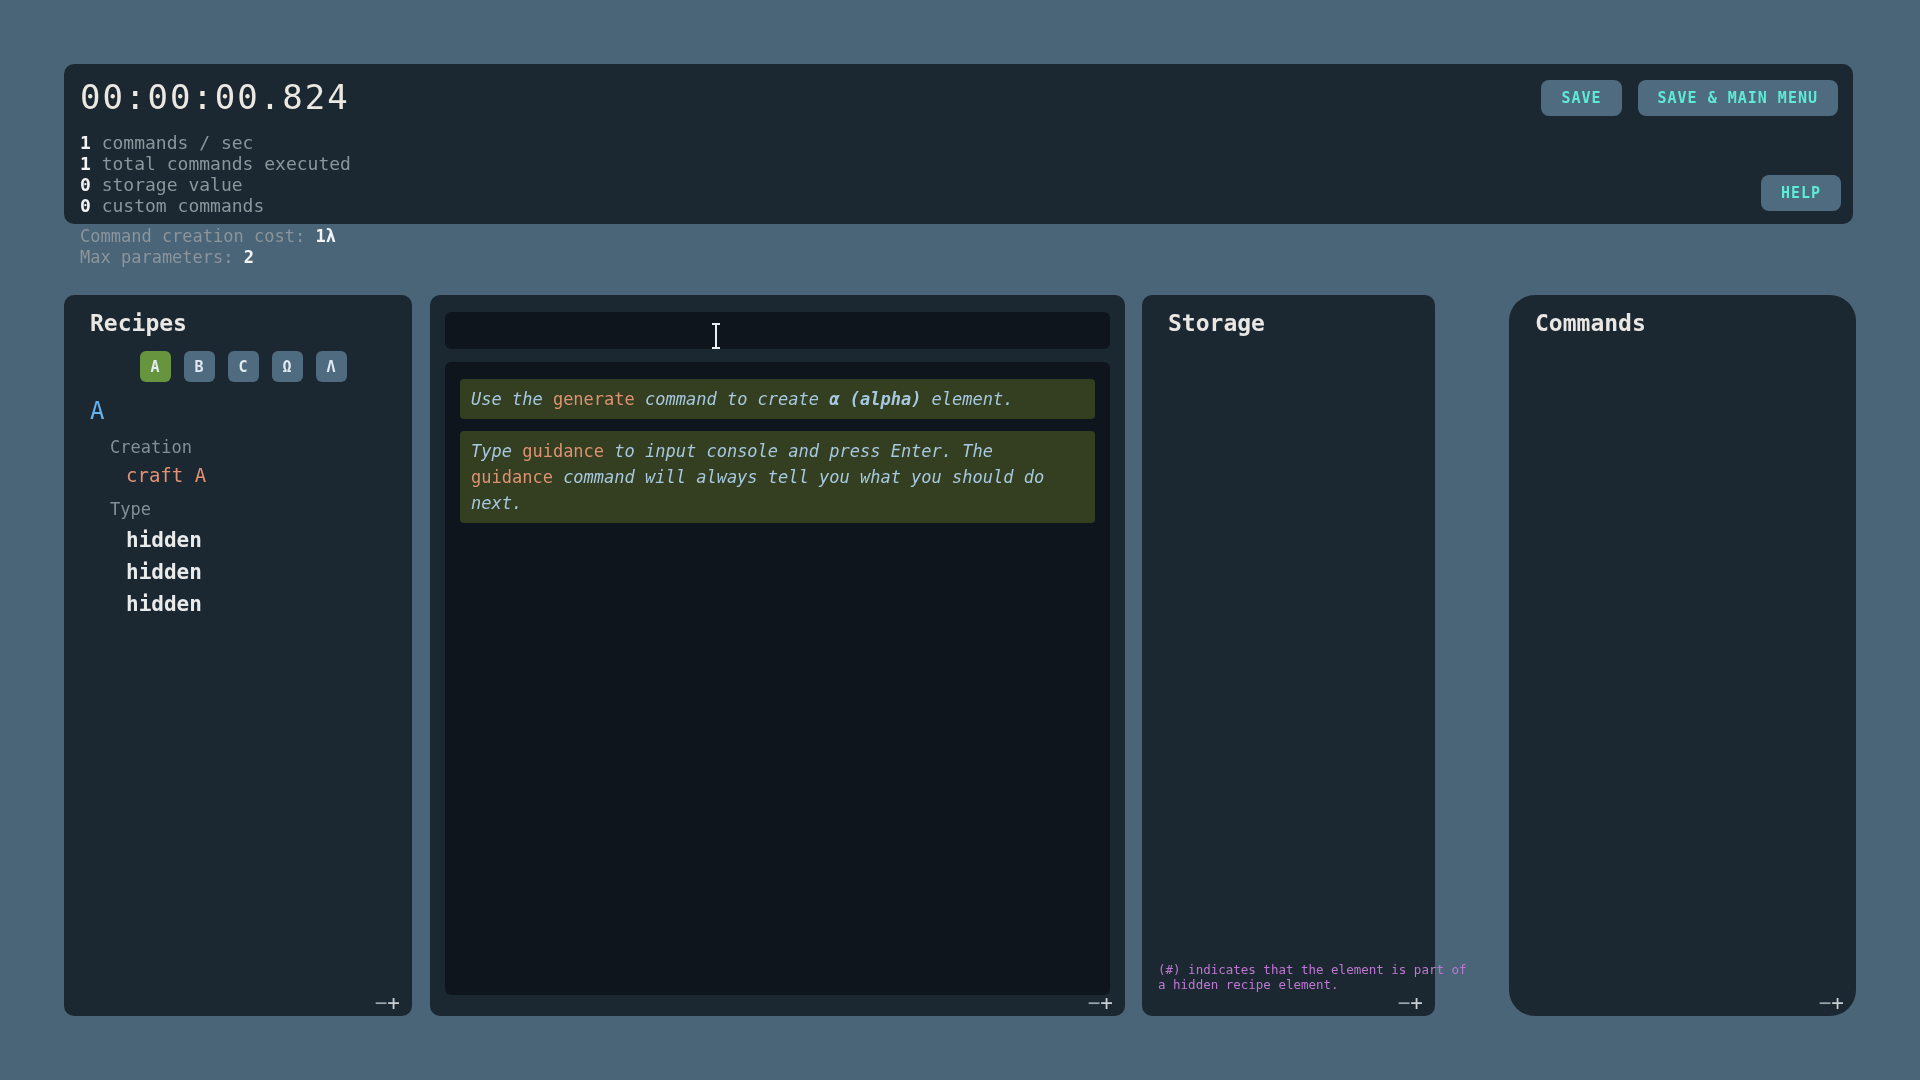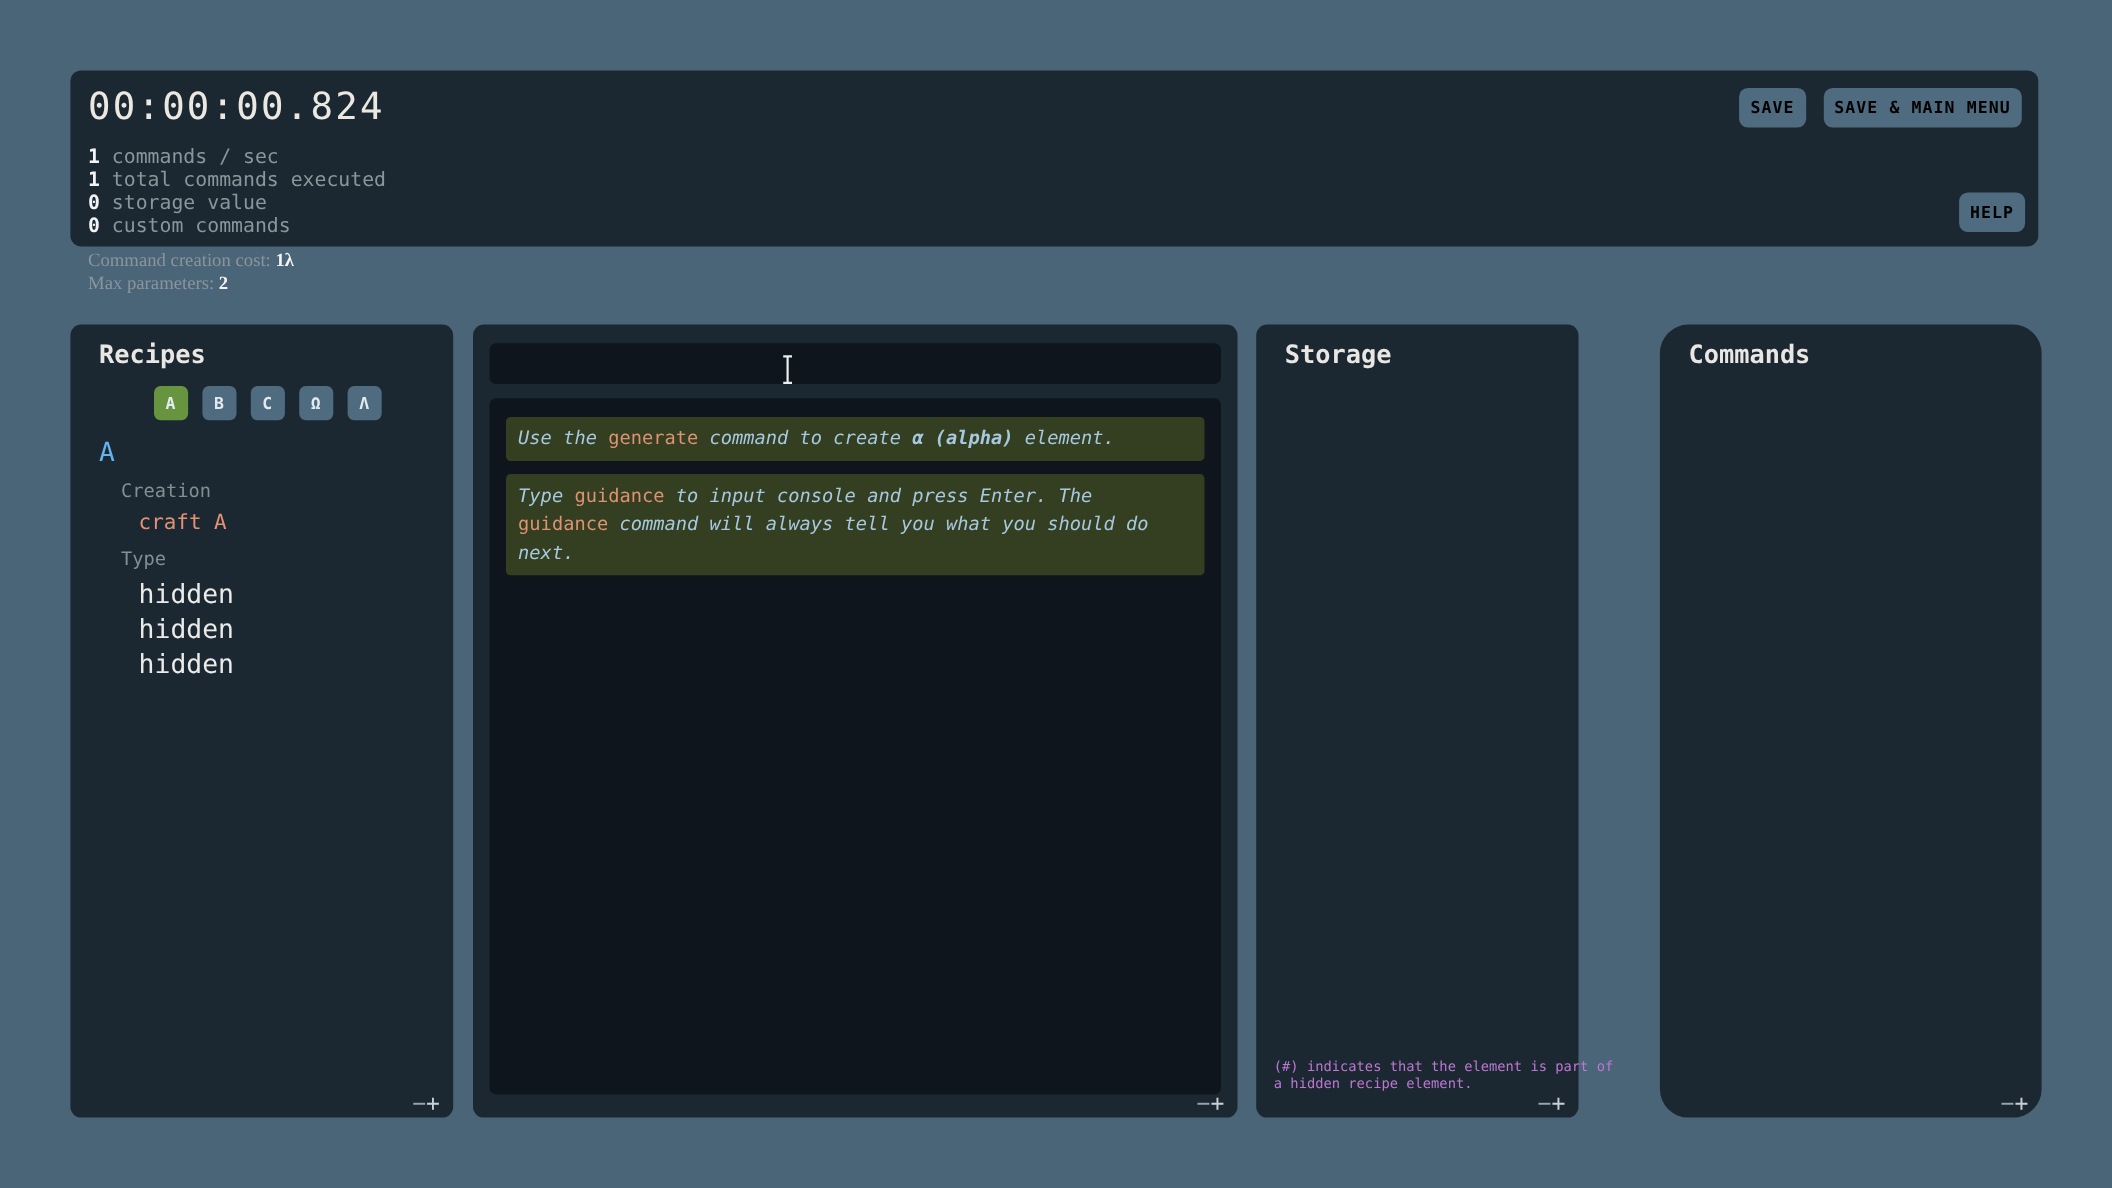--- a/index.html
+++ b/index.html
@@ -16,28 +16,28 @@
     background: #1c2831;
     border-radius: 10px;
     padding-left: 10px;
   }
   
   #header-panel { left: 64px; top: 64px; width: 1789px; height: 160px; padding: 12px 16px; }
   .timer { font-size: 34px; color: #ebe8e2; letter-spacing: 2px; line-height: 42px; }
   .stats { margin-top: 14px; }
   .stat-line { font-size: 18px; line-height: 21px; color: #8b959c; }
   .stat-value { color: #f2f3f4; font-weight: bold; }
-  .meta { margin-top: 10px; font-family: Liberation Serif, serif; }
+  .meta { margin-top: 10px; }
   .meta-line { font-size: 17px; line-height: 21px; color: #8b959c; }
   .meta-value { color: #f2f3f4; font-weight: bold; }
   .header-buttons { position: absolute; top: 16px; right: 15px; display: flex; gap: 16px; }
   .btn {
-    background: #4e6b80; color: #000000; font-family: inherit;
+    background: #4e6b80; color: #5eead4; font-family: inherit;
     font-weight: bold; font-size: 15px; letter-spacing: 1px;
-    padding: 9px 10px; border: none; border-radius: 8px; cursor: pointer;
+    padding: 9px 20px; border: none; border-radius: 8px; cursor: pointer;
   }
   #help-button { position: absolute; right: 12px; bottom: 13px; }
   
   .panel-title { font-size: 23px; font-weight: bold; color: #e9e7e3; padding: 15px 16px 0 16px; }
   .zoom-controls { position: absolute; right: 12px; bottom: 2px; font-size: 21px; line-height: 21px; user-select: none; }
   .zoom-minus { color: #9aa4ab; cursor: pointer; }
   .zoom-plus { color: #c9ced2; cursor: pointer; }
   
   #recipes-panel { left: 64px; top: 295px; width: 348px; height: 721px; }
   .filter-row { display: flex; justify-content: center; gap: 13px; margin-top: 15px; }
@@ -46,21 +46,21 @@
     background: #4e6b80; color: #e3ebf0;
     font-family: inherit; font-weight: bold; font-size: 15px;
     display: flex; align-items: center; justify-content: center;
     border: none; cursor: pointer;
   }
   .filter-btn.active { background: #67953f; }
   .element-name { color: #64b2ee; font-size: 24px; margin: 16px 0 0 16px; line-height: 26px; }
   .section-heading { color: #848e95; font-size: 17px; margin: 13px 0 0 36px; line-height: 20px; }
   .recipe-item { font-size: 19px; margin: 7px 0 0 52px; line-height: 22px; color: #e9eaea; }
   .recipe-item.command { color: #e29273; }
-  .recipe-item.hidden-item { font-size: 24px; margin-top: 10px; line-height: 22px; }
+  .recipe-item.hidden-item { font-size: 21px; margin-top: 10px; line-height: 22px; font-weight: bold; }
   
   #console-panel { left: 430px; top: 295px; width: 695px; height: 721px; }
   .console-input {
     position: absolute; left: 15px; top: 17px; width: 665px; height: 37px;
     background: #0e151c; border: none; border-radius: 6px;
     color: #cfe0ea; font-family: inherit; font-size: 17px; padding: 0 12px;
   }
   .console-output {
     position: absolute; left: 15px; top: 67px; width: 665px; height: 633px;
     background: #0e151c; border-radius: 6px; padding: 17px 15px; overflow: hidden;

